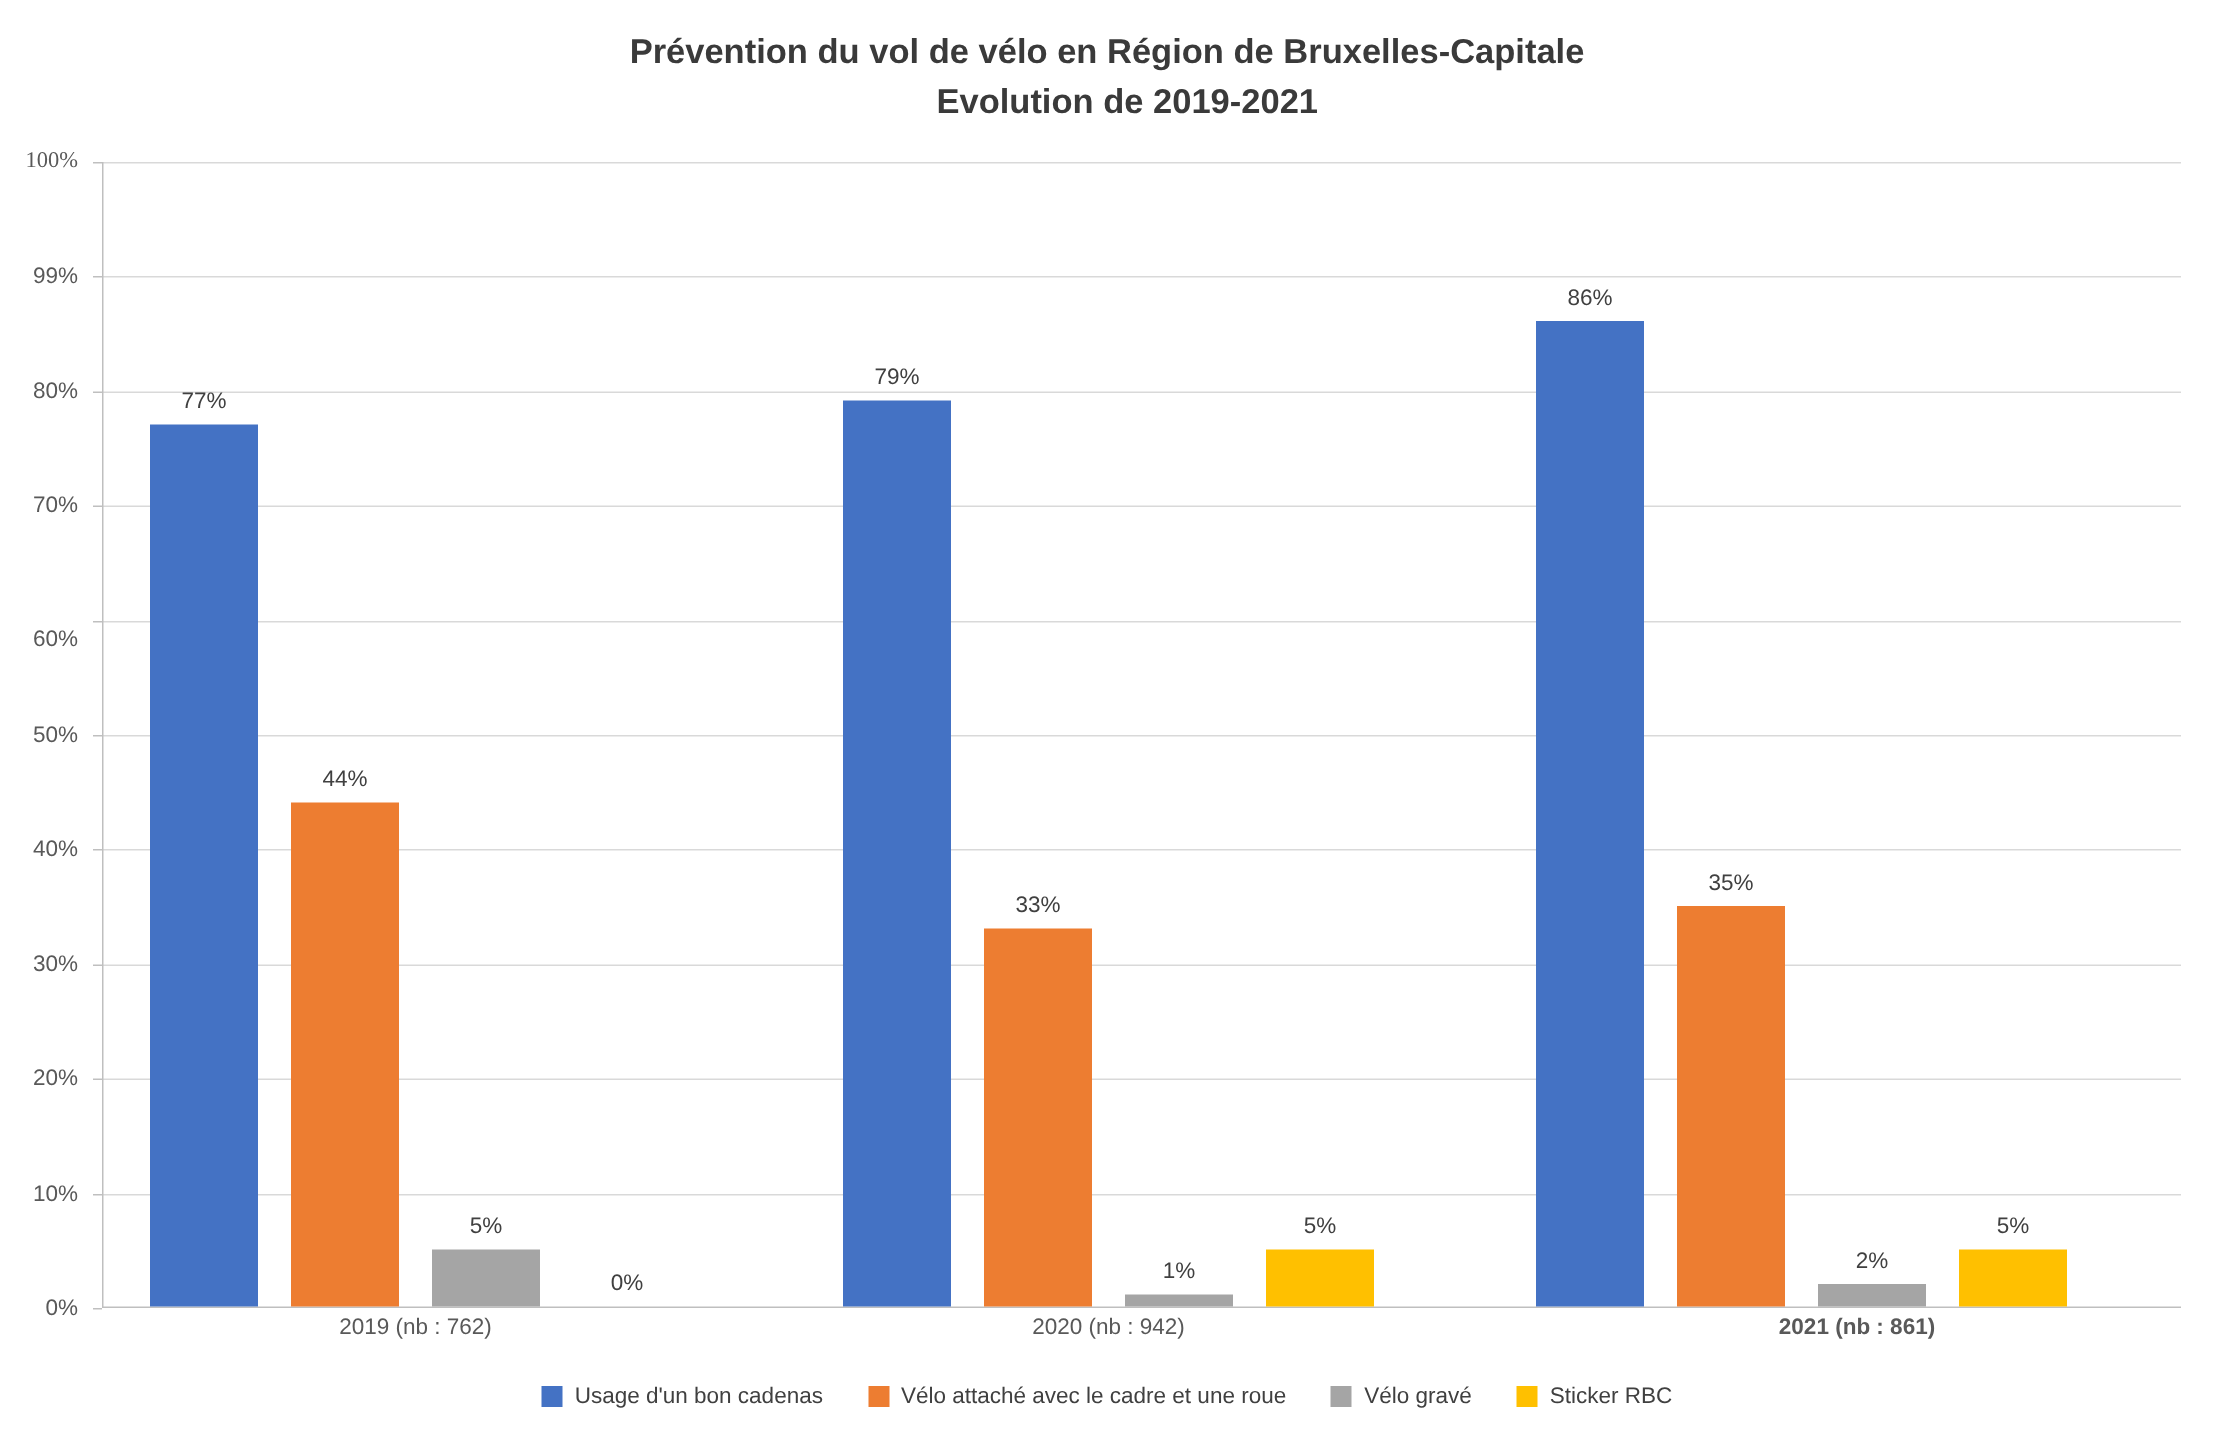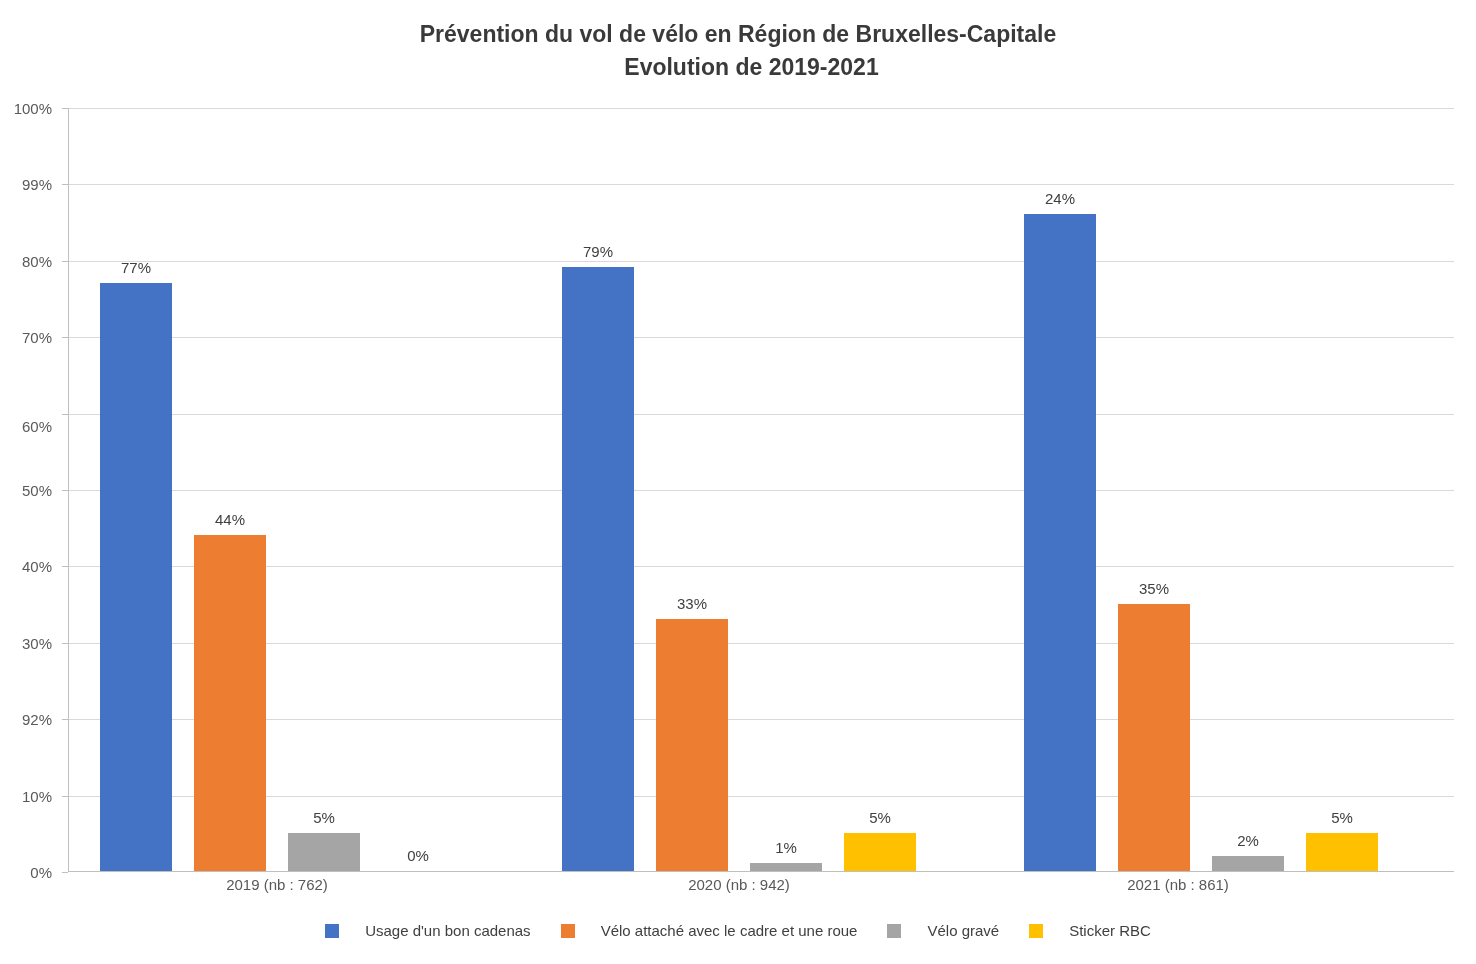--- a/index.html
+++ b/index.html
@@ -139,21 +139,21 @@
     top: 922px;
     width: 1476px;
     display: flex;
     justify-content: center;
     align-items: center;
     gap: 30px;
   }
   .legend-item {
     display: flex;
     align-items: center;
-    gap: 26px;
+    gap: 8px;
     font-size: 15px;
     color: #404040;
     white-space: nowrap;
     text-align: center;
   }
   .legend-swatch {
     width: 14px;
     height: 14px;
     flex: 0 0 auto;
   }
@@ -164,29 +164,29 @@
 <div id="chart-root">
 
   <div class="chart-title">
     <span>Prévention du vol de vélo en Région de Bruxelles-Capitale</span>
     <span class="line2">Evolution de 2019-2021</span>
   </div>
 
   <div class="y-labels" id="y-labels">
       <div class="y-label" style="top: 764px;">0%</div>
       <div class="y-label" style="top: 687.6px; text-align: right;">10%</div>
-      <div class="y-label" style="top: 611.2px;">92%</div>
+      <div class="y-label" style="top: 611.2px;">20%</div>
       <div class="y-label" style="top: 534.8px;">30%</div>
       <div class="y-label" style="top: 458.4px;">40%</div>
       <div class="y-label" style="top: 382px;">50%</div>
       <div class="y-label" style="top: 305.6px; margin-top: 12px;">60%</div>
       <div class="y-label" style="top: 229.2px;">70%</div>
       <div class="y-label" style="top: 152.8px;">80%</div>
       <div class="y-label" style="top: 76.4px;">99%</div>
-      <div class="y-label" style="top: 0px;">100%</div>
+      <div class="y-label" style="top: 0px; font-family: Liberation Serif, serif;">100%</div>
     </div>
 
   <div class="plot-area">
     <div class="grid-lines" id="grid-lines">
         <div class="tick-mark" style="top: 764px;"></div>
         <div class="grid-line" style="top: 687.6px;"></div>
         <div class="tick-mark" style="top: 687.6px;"></div>
         <div class="grid-line" style="top: 611.2px;"></div>
         <div class="tick-mark" style="top: 611.2px;"></div>
         <div class="grid-line" style="top: 534.8px;"></div>
@@ -218,34 +218,34 @@
         <div class="bar-label" style="left: 350px; bottom: 8px;">0%</div>
         <div class="bar" style="left: 494px; width: 72px; height: 603.56px; background: rgb(68, 114, 196);"></div>
         <div class="bar-label" style="left: 530px; bottom: 611.56px;">79%</div>
         <div class="bar" style="left: 588px; width: 72px; height: 252.12px; background: rgb(237, 125, 49);"></div>
         <div class="bar-label" style="left: 624px; bottom: 260.12px;">33%</div>
         <div class="bar" style="left: 682px; width: 72px; height: 7.64px; background: rgb(165, 165, 165);"></div>
         <div class="bar-label" style="left: 718px; bottom: 15.64px;">1%</div>
         <div class="bar" style="left: 776px; width: 72px; height: 38.2px; background: rgb(255, 192, 0);"></div>
         <div class="bar-label" style="left: 812px; bottom: 46.2px;">5%</div>
         <div class="bar" style="left: 956px; width: 72px; height: 657.04px; background: rgb(68, 114, 196);"></div>
-        <div class="bar-label" style="left: 992px; bottom: 665.04px;">24%</div>
+        <div class="bar-label" style="left: 992px; bottom: 665.04px;">86%</div>
         <div class="bar" style="left: 1050px; width: 72px; height: 267.4px; background: rgb(237, 125, 49);"></div>
         <div class="bar-label" style="left: 1086px; bottom: 275.4px;">35%</div>
         <div class="bar" style="left: 1144px; width: 72px; height: 15.28px; background: rgb(165, 165, 165);"></div>
         <div class="bar-label" style="left: 1180px; bottom: 23.28px;">2%</div>
         <div class="bar" style="left: 1238px; width: 72px; height: 38.2px; background: rgb(255, 192, 0);"></div>
         <div class="bar-label" style="left: 1274px; bottom: 46.2px;">5%</div>
       </div>
   </div>
 
   <div class="x-labels" id="x-labels">
       <div class="x-label" style="left: 209px; top: 0px;">2019 (nb : 762)</div>
       <div class="x-label" style="left: 671px; top: 0px;">2020 (nb : 942)</div>
-      <div class="x-label" style="left: 1110px; top: 0px;">2021 (nb : 861)</div>
+      <div class="x-label" style="left: 1170px; top: 0px; font-weight: bold;">2021 (nb : 861)</div>
     </div>
 
   <div class="legend" id="legend">
       <div class="legend-item">
         <span class="legend-swatch" style="background: rgb(68, 114, 196);"></span>
         <span>Usage d'un bon cadenas</span>
       </div>
       <div class="legend-item">
         <span class="legend-swatch" style="background: rgb(237, 125, 49);"></span>
         <span>Vélo attaché avec le cadre et une roue</span>

